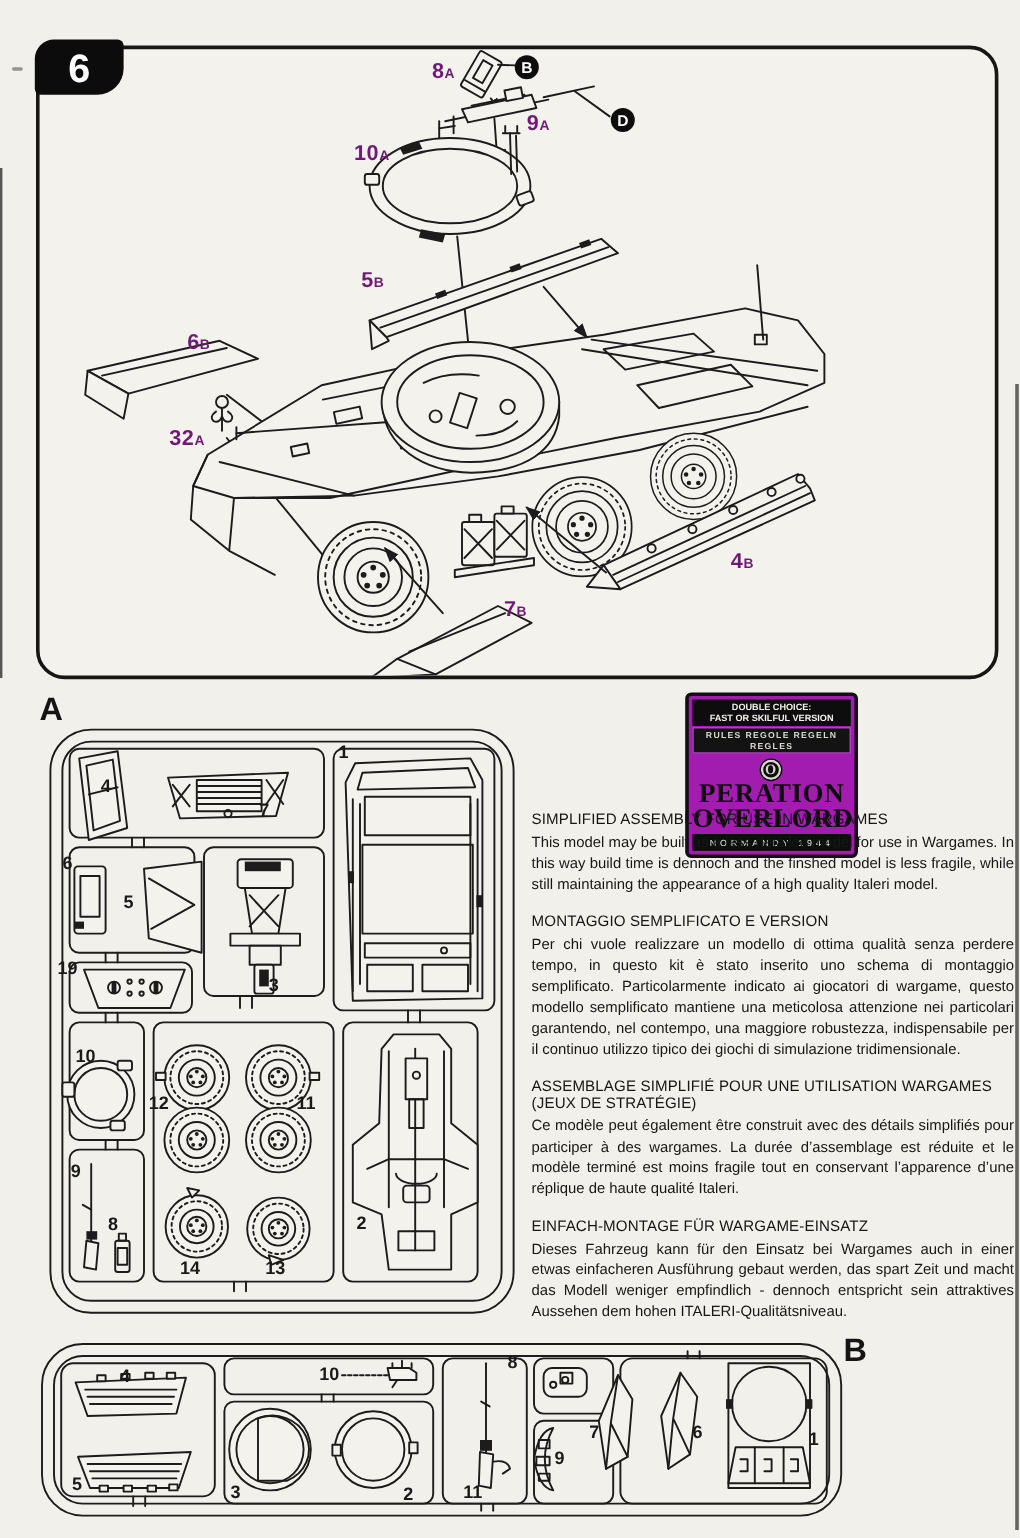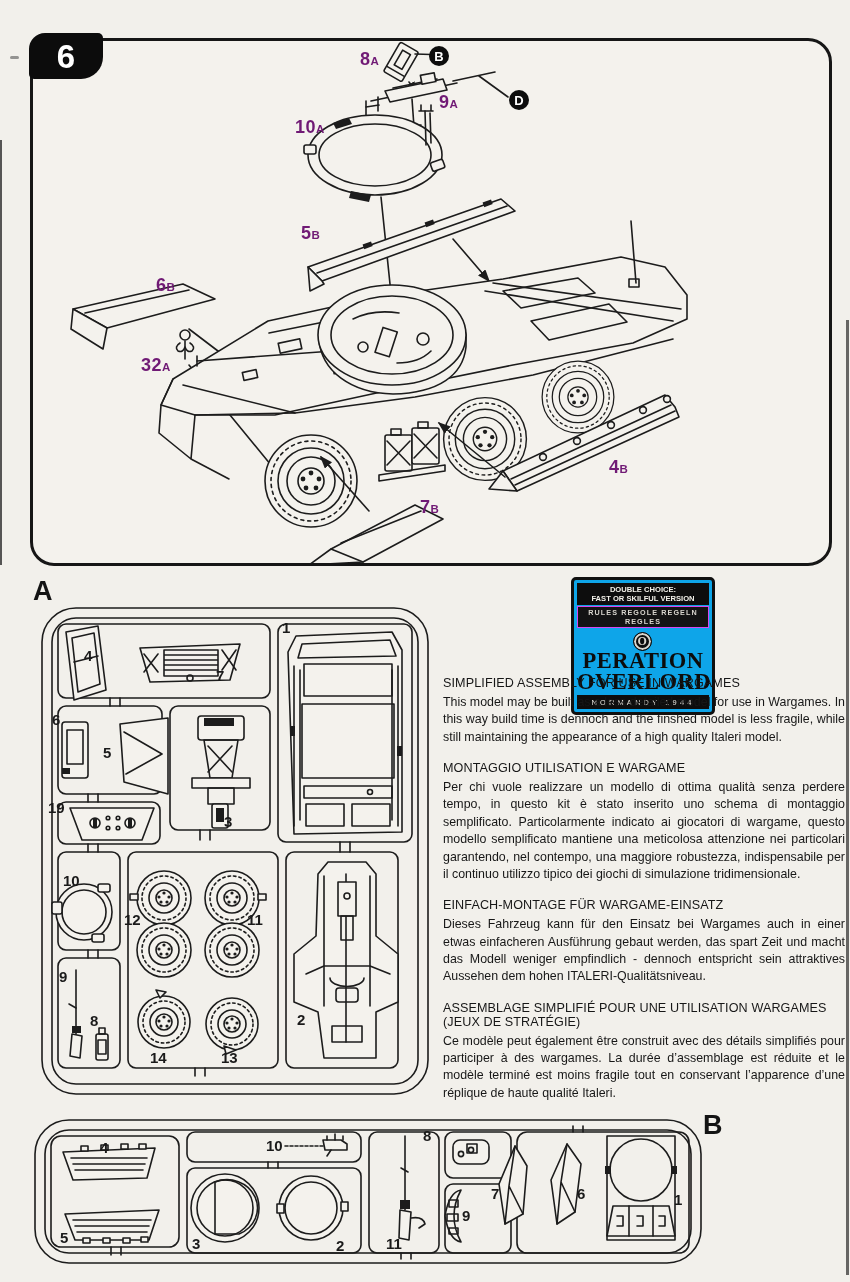--- a/index.html
+++ b/index.html
@@ -20,21 +20,21 @@
   .ref-badge{width:20px;height:20px;border-radius:50%;background:#0d0d0d;color:#fff;
              display:flex;align-items:center;justify-content:center;font-weight:bold;font-size:13px;}
 
   
   .sprue-letter{font-size:27px;font-weight:bold;color:#141414;line-height:1;}
 
   
   .pn{font-size:15px;font-weight:bold;color:#1a1a1a;line-height:1;}
 
   
-  .wbadge{left:571px;top:577px;width:144px;background:#0ea5e9;border:3px solid #101010;
+  .wbadge{left:571px;top:577px;width:144px;background:#a21caf;border:3px solid #101010;
           border-radius:5px;padding:3px;box-sizing:border-box;}
   .wb-top{background:#0d0d0d;color:#f3f1ea;text-align:center;font-weight:bold;
           font-size:7.6px;line-height:1.25;padding:2px 0 1px;}
   .wb-rules{background:#131313;border:1px solid #d946ef;color:#d8d5cd;text-align:center;
             font-weight:bold;font-size:7.2px;letter-spacing:1.1px;padding:1px 0;margin-top:1px;}
   .wb-title{font-family:"Liberation Serif",serif;font-weight:bold;text-align:center;
             font-size:22.5px;line-height:.92;color:#0c0c0c;letter-spacing:.5px;margin-top:2px;}
   .o-roundel{display:inline-flex;width:17px;height:17px;border-radius:50%;background:#0c0c0c;
              color:#d8d5cd;align-items:center;justify-content:center;font-size:12px;
              vertical-align:2px;margin-right:1px;border:1.5px solid #0c0c0c;box-shadow:inset 0 0 0 2px #d8d5cd;}
@@ -466,30 +466,30 @@
   </div>
   <div class="wb-footer">NORMANDY 1944</div>
 </div>
 
 <div class="abs textcol">
   <div class="sec">
     <h3>SIMPLIFIED ASSEMBLY FOR USE IN WARGAMES</h3>
     <p>This model may be built as a less detailed model for use in Wargames. In this way build time is dennoch and the finshed model is less fragile, while still maintaining the appearance of a high quality Italeri model.</p>
   </div>
   <div class="sec">
-    <h3>MONTAGGIO UTILISATION E WARGAME</h3>
+    <h3>MONTAGGIO SEMPLIFICATO E VERSION</h3>
     <p>Per chi vuole realizzare un modello di ottima qualità senza perdere tempo, in questo kit è stato inserito uno schema di montaggio semplificato. Particolarmente indicato ai giocatori di wargame, questo modello semplificato mantiene una meticolosa attenzione nei particolari garantendo, nel contempo, una maggiore robustezza, indispensabile per il continuo utilizzo tipico dei giochi di simulazione tridimensionale.</p>
+  </div>
+  <div class="sec">
+    <h3>ASSEMBLAGE SIMPLIFIÉ POUR UNE UTILISATION WARGAMES (JEUX DE STRATÉGIE)</h3>
+    <p>Ce modèle peut également être construit avec des détails simplifiés pour participer à des wargames. La durée d’assemblage est réduite et le modèle terminé est moins fragile tout en conservant l’apparence d’une réplique de haute qualité Italeri.</p>
   </div>
   <div class="sec">
     <h3>EINFACH-MONTAGE FÜR WARGAME-EINSATZ</h3>
     <p>Dieses Fahrzeug kann für den Einsatz bei Wargames auch in einer etwas einfacheren Ausführung gebaut werden, das spart Zeit und macht das Modell weniger empfindlich - dennoch entspricht sein attraktives Aussehen dem hohen ITALERI-Qualitätsniveau.</p>
-  </div>
-  <div class="sec">
-    <h3>ASSEMBLAGE SIMPLIFIÉ POUR UNE UTILISATION WARGAMES (JEUX DE STRATÉGIE)</h3>
-    <p>Ce modèle peut également être construit avec des détails simplifiés pour participer à des wargames. La durée d’assemblage est réduite et le modèle terminé est moins fragile tout en conservant l’apparence d’une réplique de haute qualité Italeri.</p>
   </div>
 </div>
 
 <div class="abs sprue-letter" style="left:703px;top:1112px">B</div>
 
 <svg class="abs" style="left:33px;top:1118px" width="670" height="148" viewBox="0 0 670 148">
   <rect class="ink" x="2" y="2" width="666" height="143" rx="34"></rect>
   <rect class="ink" x="12" y="12" width="646" height="123" rx="24" stroke-width="1.3"></rect>
 
   <rect class="ink" x="18" y="18" width="128" height="111" rx="10" stroke-width="1.3"></rect>

